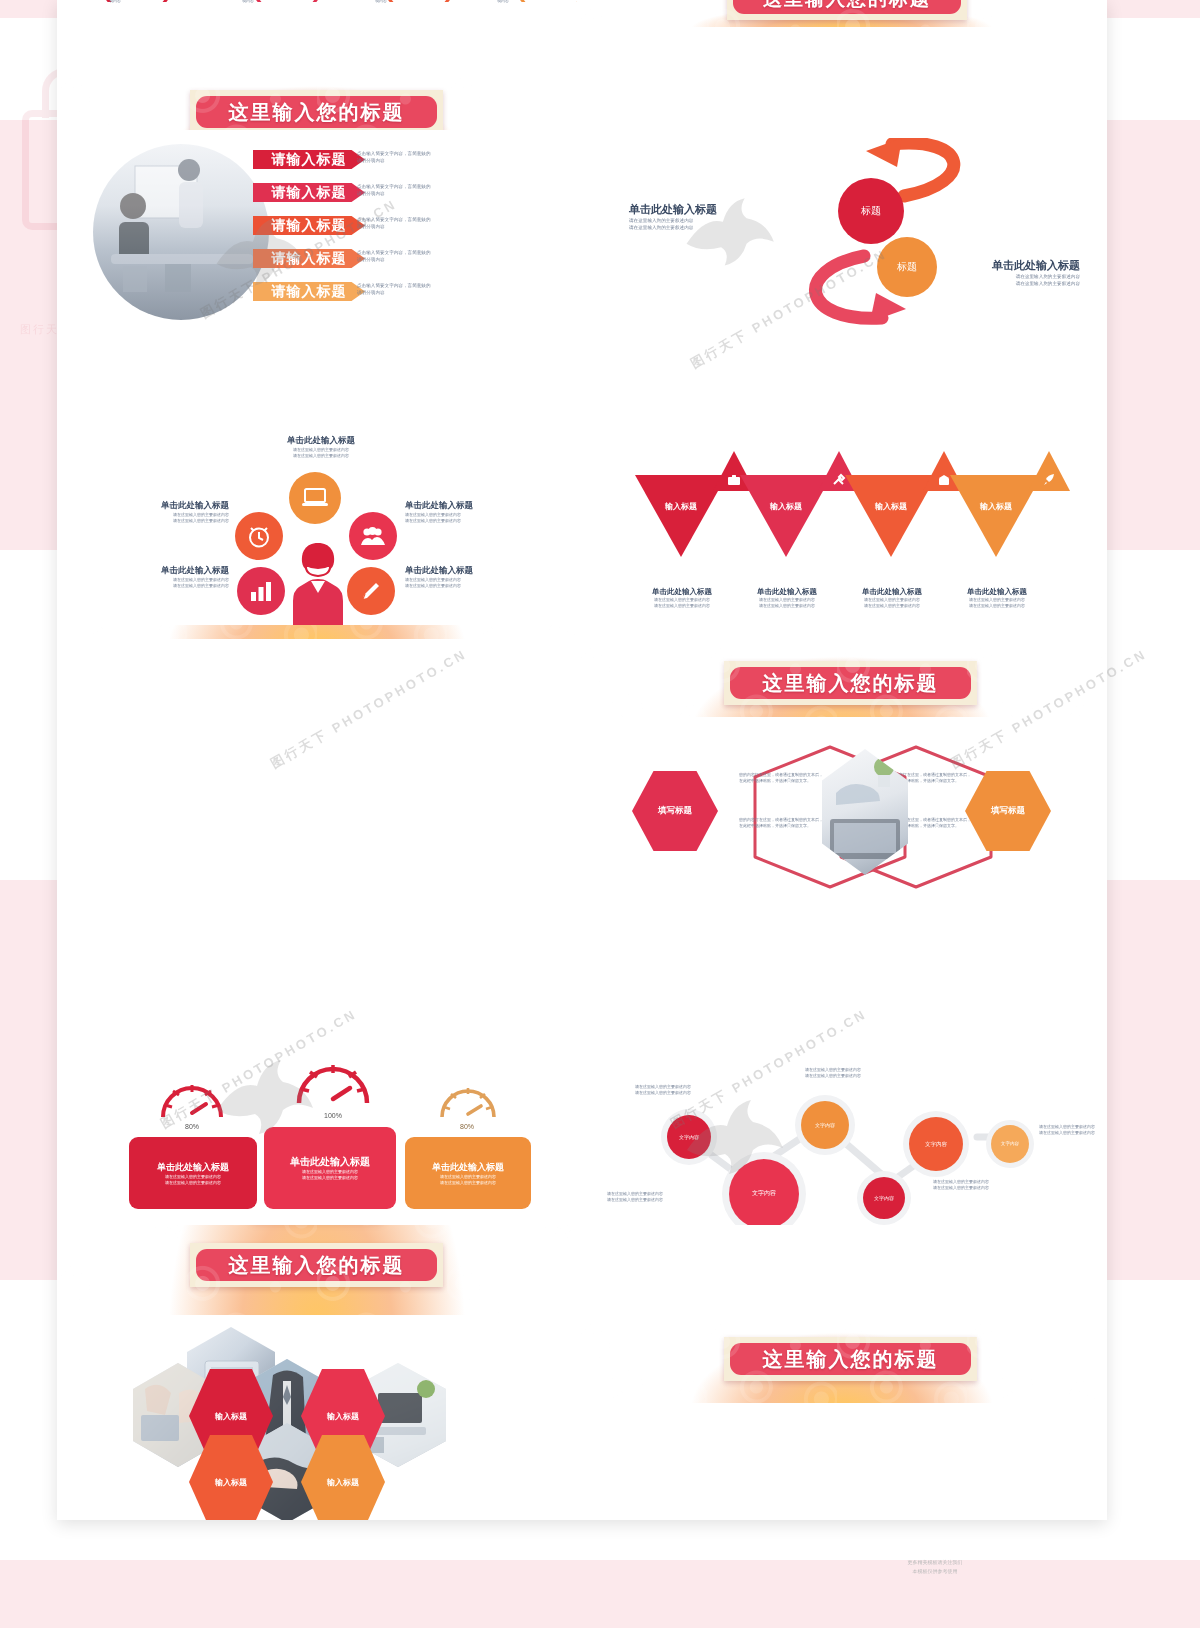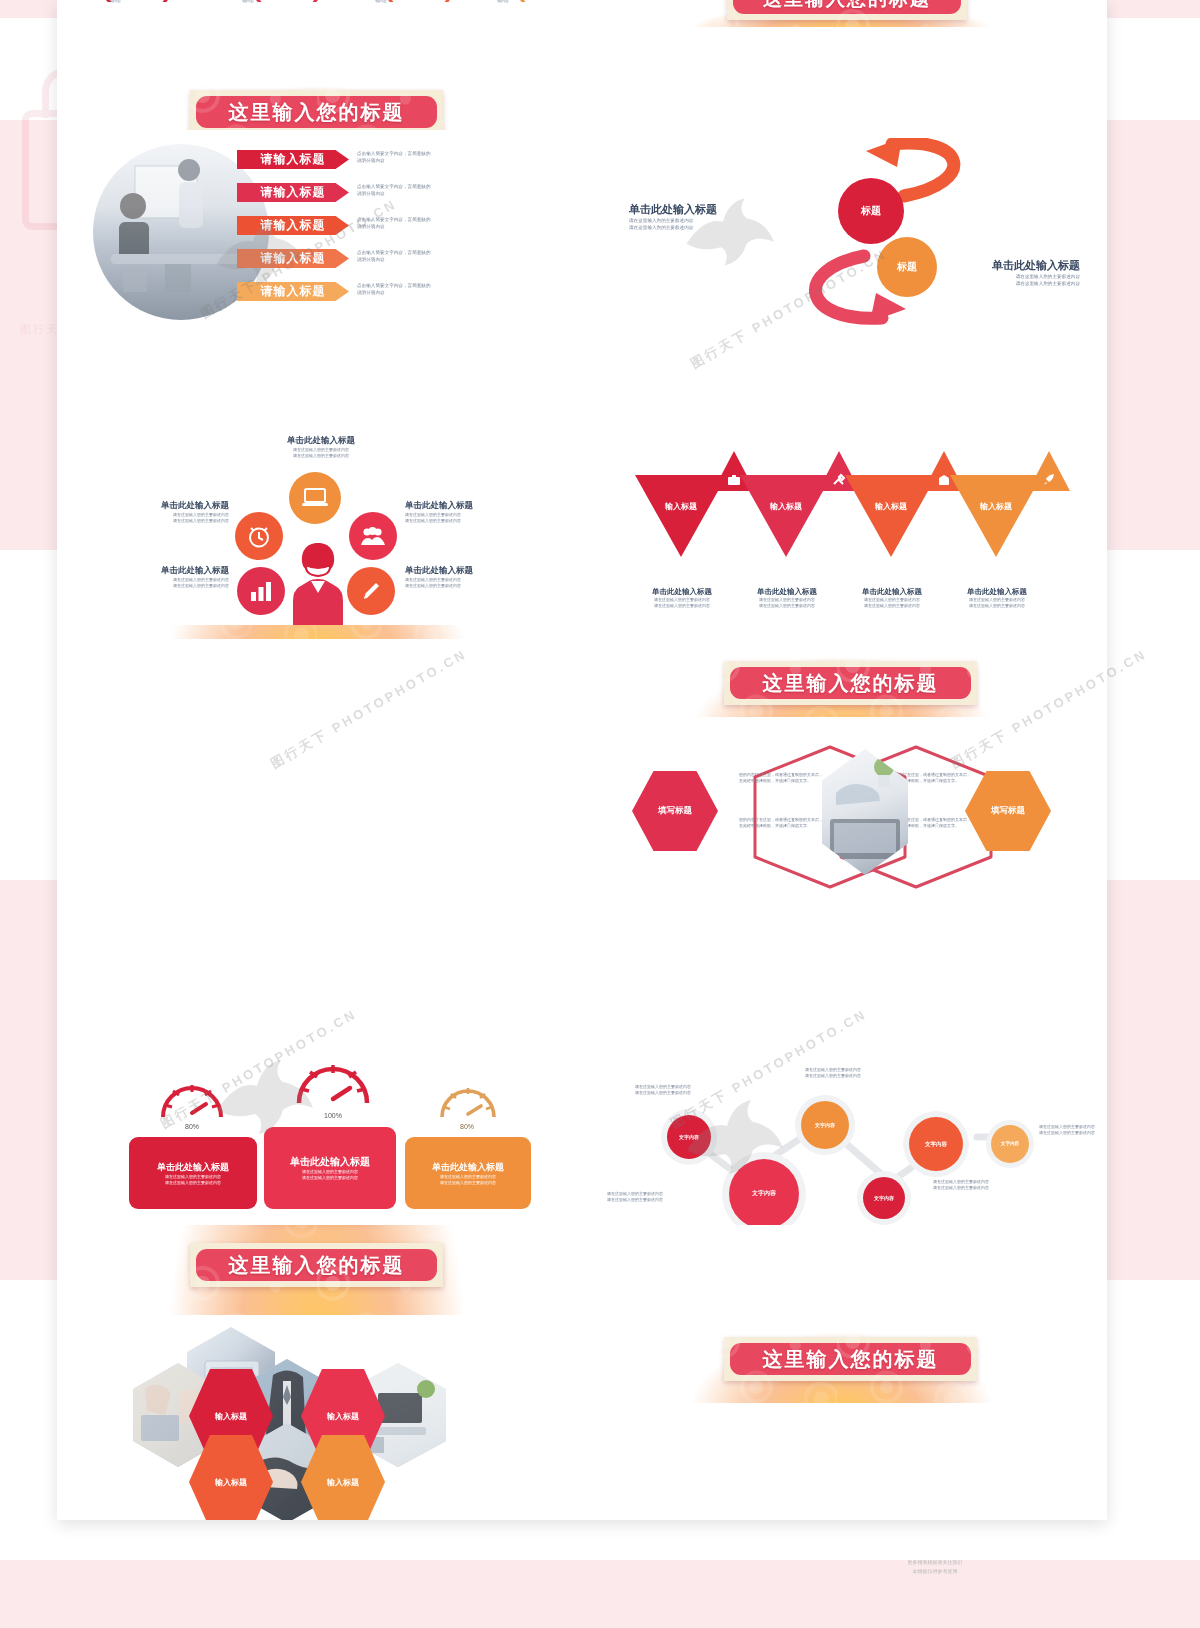--- a/index.html
+++ b/index.html
@@ -76,27 +76,27 @@
 
   
   .h-blue{ color:#3a4a63; font-weight:bold; }
   .p-blue{ color:#6e7c92; }
   .tiny{ font-size:4.6px; line-height:1.55; }
   .tinier{ font-size:4px; line-height:1.5; }
 
   
   .arrowrow{ position:absolute; height:19px; display:flex; align-items:center;}
   .arrowbanner{ position:relative; height:19px; width:112px; color:#fff;
-      font-size:12px; font-weight:bold; display:flex; align-items:center;
+      font-size:14px; font-weight:bold; display:flex; align-items:center;
       justify-content:center; letter-spacing:1px;
-      clip-path:polygon(0 0, 88% 0, 100% 50%, 88% 100%, 0 100%); }
+      clip-path:polygon(0 0, 88% 0, 100% 50%, 88% 100%, 0 100%);margin-left:16px; }
 
   
   .circ{ position:absolute; border-radius:50%; display:flex; align-items:center;
-         justify-content:center; color:#fff; font-weight:bold;}
+         justify-content:center; color:#fff; font-weight:normal;}
 
   
   .hex{ position:absolute;
         clip-path:polygon(25% 0%,75% 0%,100% 50%,75% 100%,25% 100%,0% 50%);
         display:flex; align-items:center; justify-content:center;
         color:#fff; font-weight:bold; }
 
   
   .tri-d{ position:absolute; clip-path:polygon(0 0,100% 0,50% 100%);
           display:flex; align-items:flex-start; justify-content:center;

